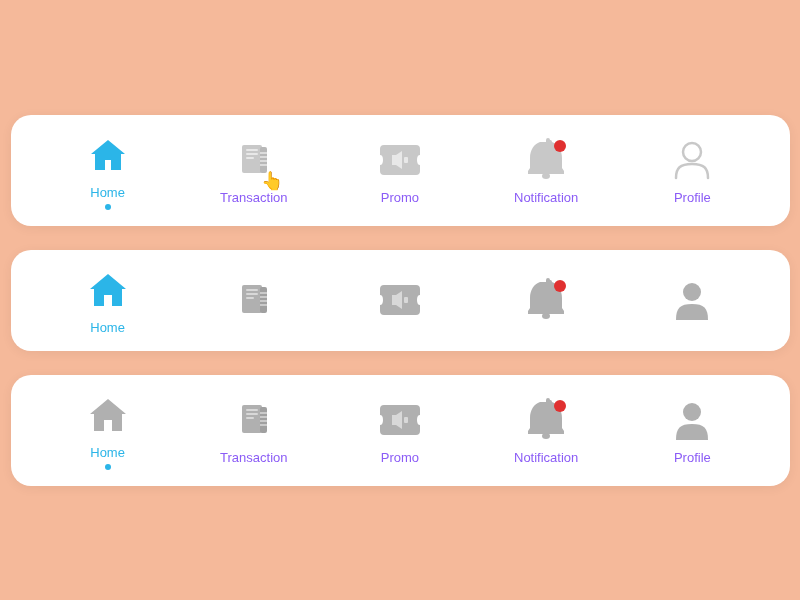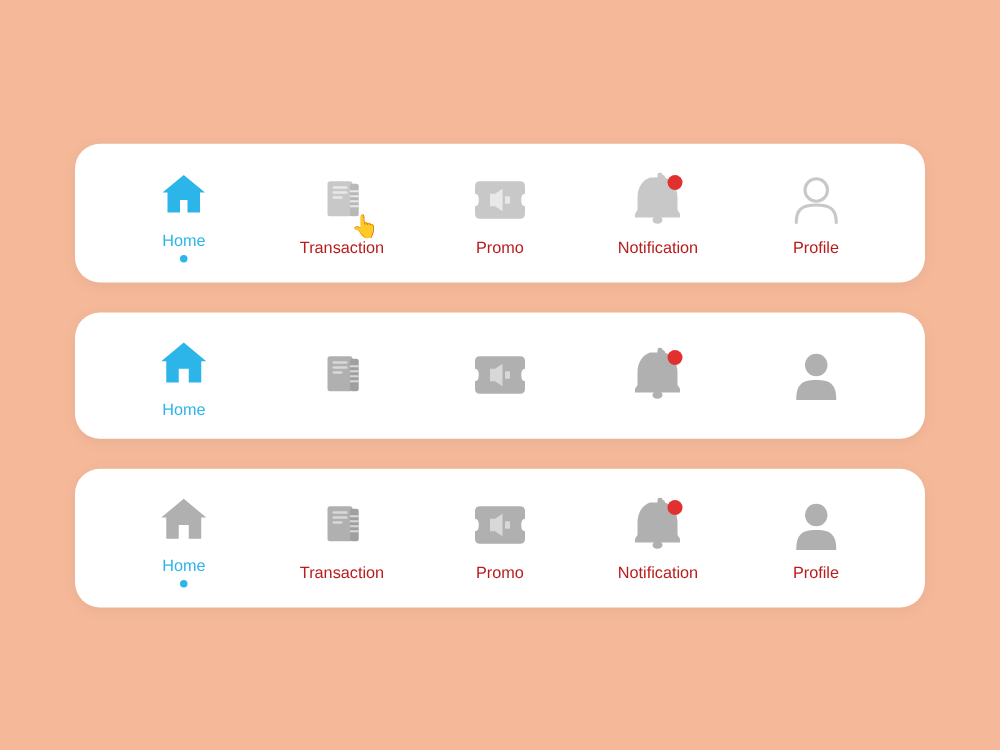--- a/index.html
+++ b/index.html
@@ -12,42 +12,42 @@
       flex-direction: column;
       align-items: center;
       justify-content: center;
       gap: 24px;
       font-family: -apple-system, BlinkMacSystemFont, 'Segoe UI', sans-serif;
     }
 
     .nav-bar {
       background: #fff;
       border-radius: 20px;
-      width: 680px;
+      width: 779px;
       padding: 16px 24px;
       display: flex;
       align-items: center;
       justify-content: space-around;
       box-shadow: 0 2px 12px rgba(0,0,0,0.06);
       text-align: center;
     }
 
     .nav-item {
       display: flex;
       flex-direction: column;
       align-items: center;
       gap: 6px;
       cursor: pointer;
       position: relative;
       min-width: 80px;
     }
 
     .nav-label {
       font-size: 13px;
-      color: #b91c1c;
+      color: #8b5cf6;
     }
 
     .nav-item.active-blue .nav-label {
       color: #2BB5E8;
       font-weight: 500;
     }
 
     .active-dot {
       width: 6px;
       height: 6px;

